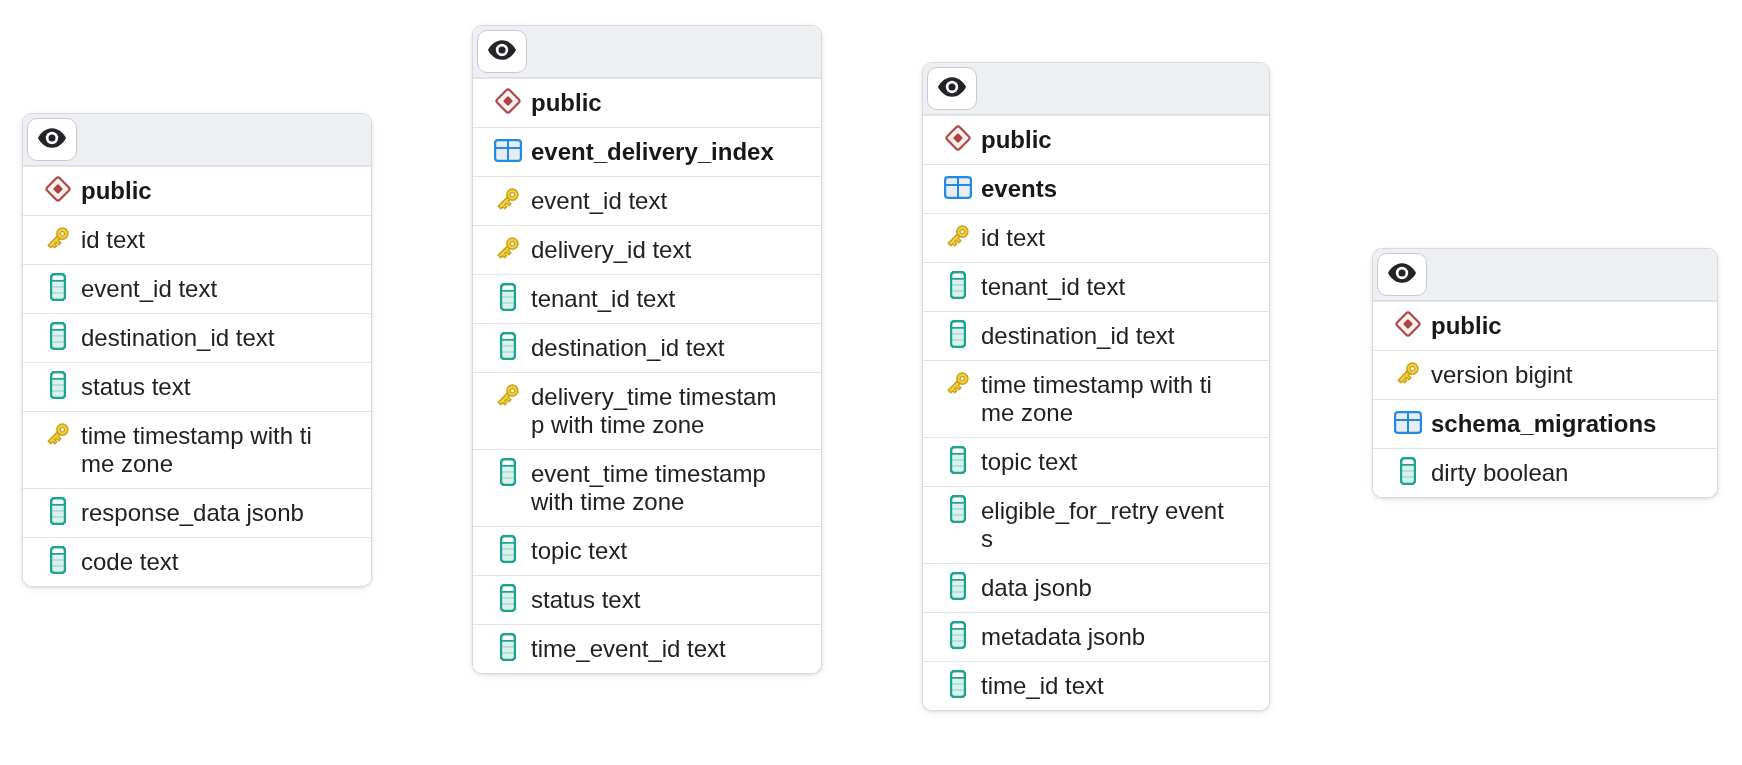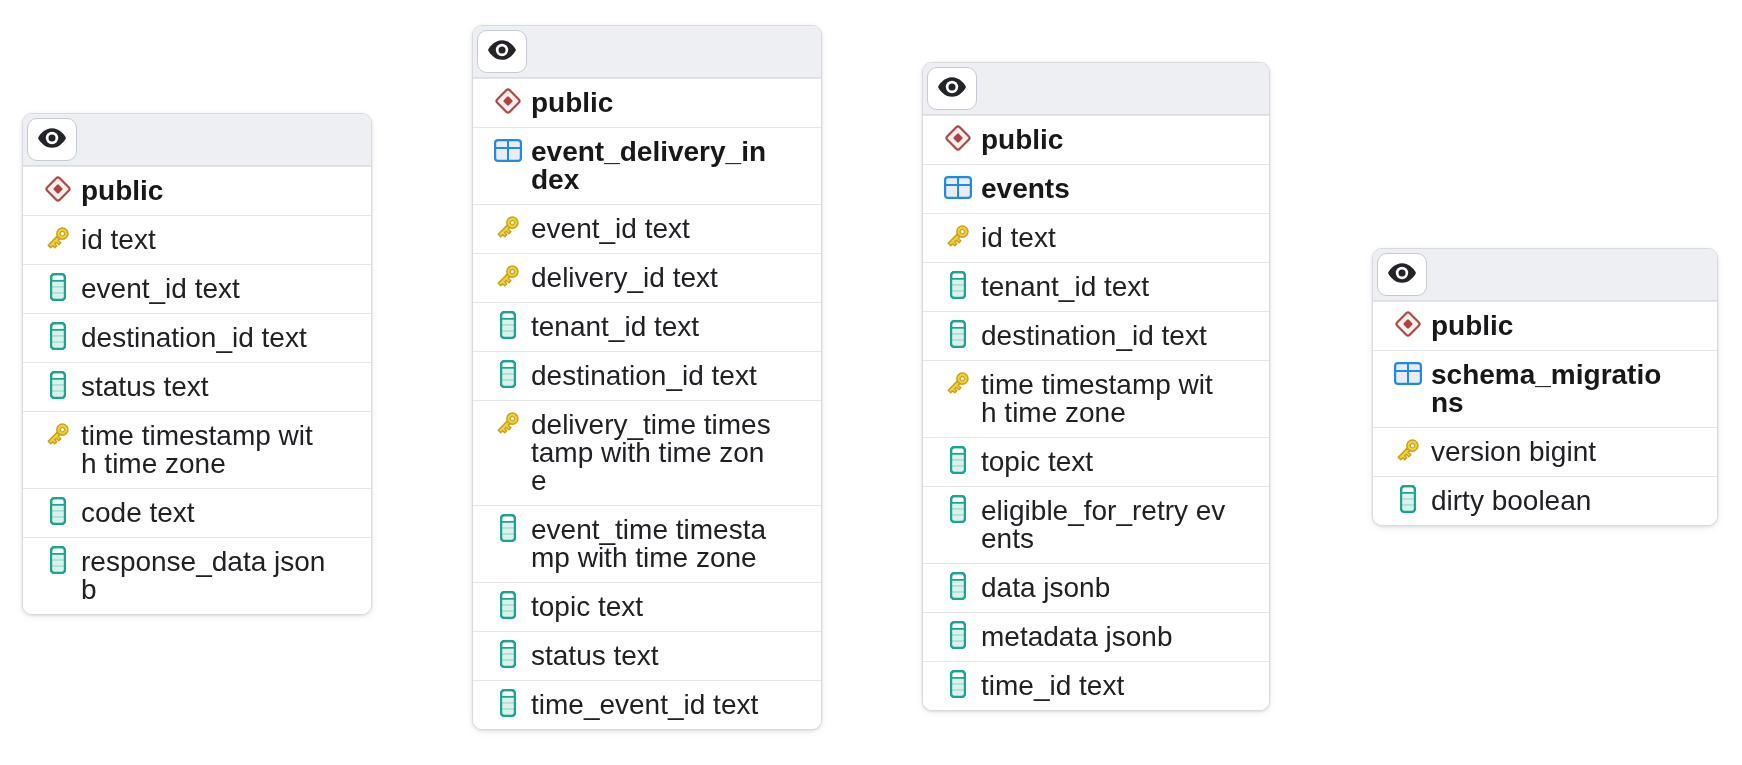--- a/index.html
+++ b/index.html
@@ -38,21 +38,21 @@
     border-top:1px solid #e3e5e9;
     background:#ffffff;
   }
   .row:first-of-type { border-top:none; }
   .icon-cell {
     width:30px; height:28px; flex:none;
     display:flex; align-items:center; justify-content:center;
     margin-right:8px;
   }
   .lbl {
-    font-size:28px; line-height:28px;
+    font-size:24px; line-height:28px;
     max-width:246px;
     word-break:break-all;
     color:#202124;
   }
   .bold .lbl { font-weight:700; color:#17181a; }
 </style>
 </head>
 <body>
 
 <div class="canvas">
@@ -142,34 +142,34 @@
         <span class="icon-cell">
           <span><svg width="16" height="28" viewBox="0 0 16 28">
               <rect x="1.1" y="1.1" width="13.8" height="25.8" rx="3.2" fill="#ffffff" stroke="#1ca493" stroke-width="2.2"></rect>
               <path d="M2 7.8 H14 V24 a2.3 2.3 0 0 1 -2.3 2.3 H4.3 A2.3 2.3 0 0 1 2 24 Z" fill="#daf1ec"></path>
               <line x1="2" y1="7.8" x2="14" y2="7.8" stroke="#1ca493" stroke-width="1.8"></line>
               <line x1="2" y1="13.9" x2="14" y2="13.9" stroke="#a5dcd2" stroke-width="1.5"></line>
               <line x1="2" y1="20" x2="14" y2="20" stroke="#a5dcd2" stroke-width="1.5"></line>
               <rect x="1.1" y="1.1" width="13.8" height="25.8" rx="3.2" fill="none" stroke="#1ca493" stroke-width="2.2"></rect>
             </svg></span>
         </span>
+        <span class="lbl">response_data jsonb</span>
+      </div>
+      <div class="row">
+        <span class="icon-cell">
+          <span><svg width="16" height="28" viewBox="0 0 16 28">
+              <rect x="1.1" y="1.1" width="13.8" height="25.8" rx="3.2" fill="#ffffff" stroke="#1ca493" stroke-width="2.2"></rect>
+              <path d="M2 7.8 H14 V24 a2.3 2.3 0 0 1 -2.3 2.3 H4.3 A2.3 2.3 0 0 1 2 24 Z" fill="#daf1ec"></path>
+              <line x1="2" y1="7.8" x2="14" y2="7.8" stroke="#1ca493" stroke-width="1.8"></line>
+              <line x1="2" y1="13.9" x2="14" y2="13.9" stroke="#a5dcd2" stroke-width="1.5"></line>
+              <line x1="2" y1="20" x2="14" y2="20" stroke="#a5dcd2" stroke-width="1.5"></line>
+              <rect x="1.1" y="1.1" width="13.8" height="25.8" rx="3.2" fill="none" stroke="#1ca493" stroke-width="2.2"></rect>
+            </svg></span>
+        </span>
         <span class="lbl">code text</span>
-      </div>
-      <div class="row">
-        <span class="icon-cell">
-          <span><svg width="16" height="28" viewBox="0 0 16 28">
-              <rect x="1.1" y="1.1" width="13.8" height="25.8" rx="3.2" fill="#ffffff" stroke="#1ca493" stroke-width="2.2"></rect>
-              <path d="M2 7.8 H14 V24 a2.3 2.3 0 0 1 -2.3 2.3 H4.3 A2.3 2.3 0 0 1 2 24 Z" fill="#daf1ec"></path>
-              <line x1="2" y1="7.8" x2="14" y2="7.8" stroke="#1ca493" stroke-width="1.8"></line>
-              <line x1="2" y1="13.9" x2="14" y2="13.9" stroke="#a5dcd2" stroke-width="1.5"></line>
-              <line x1="2" y1="20" x2="14" y2="20" stroke="#a5dcd2" stroke-width="1.5"></line>
-              <rect x="1.1" y="1.1" width="13.8" height="25.8" rx="3.2" fill="none" stroke="#1ca493" stroke-width="2.2"></rect>
-            </svg></span>
-        </span>
-        <span class="lbl">response_data jsonb</span>
       </div>
     </section>
   <section class="card" style="left:472px; top:25px;  width:348px;">
       <div class="hdr">
         <button class="eye-btn">
           <span><svg width="30" height="22" viewBox="0 0 30 22">
               <path d="M15 1.2 C8.2 1.2 3.2 6.5 1 11 C3.2 15.5 8.2 20.8 15 20.8 C21.8 20.8 26.8 15.5 29 11 C26.8 6.5 21.8 1.2 15 1.2 Z" fill="#222428"></path>
               <circle cx="15" cy="11" r="6.2" fill="#ffffff"></circle>
               <circle cx="15" cy="11" r="3.5" fill="#222428"></circle>
             </svg></span>
@@ -466,44 +466,44 @@
       </div>
       <div class="row bold">
         <span class="icon-cell">
           <span><svg width="28" height="28" viewBox="0 0 28 28">
               <rect x="5.2" y="5.2" width="17.6" height="17.6" rx="2.5" transform="rotate(45 14 14)" fill="#f9eeee" stroke="#ac4a48" stroke-width="2.2"></rect>
               <rect x="10.4" y="10.4" width="7.2" height="7.2" rx="1.2" transform="rotate(45 14 14)" fill="#ae423f"></rect>
             </svg></span>
         </span>
         <span class="lbl">public</span>
       </div>
+      <div class="row">
+        <span class="icon-cell">
+          <span><svg width="30" height="30" viewBox="0 0 30 30">
+              <g transform="rotate(-45 15 15)">
+                <path d="M3 13.2 L16.2 13.2 L16.2 16.8 L13.6 16.8 L13.6 20.4 L10.8 20.4 L10.8 16.8 L8.6 16.8 L8.6 19.6 L5.8 19.6 L5.8 16.8 L3 16.8 Z" fill="#f5d03a" stroke="#c8a21c" stroke-width="1.5" stroke-linejoin="round"></path>
+                <circle cx="21.2" cy="15" r="5.6" fill="#f5d03a" stroke="#c8a21c" stroke-width="1.5"></circle>
+                <circle cx="21.2" cy="15" r="2.2" fill="#fffdf2" stroke="#c8a21c" stroke-width="1.2"></circle>
+              </g>
+            </svg></span>
+        </span>
+        <span class="lbl">version bigint</span>
+      </div>
       <div class="row bold">
         <span class="icon-cell">
           <span><svg width="28" height="23" viewBox="0 0 28 23">
               <rect x="1.1" y="1.1" width="25.8" height="20.8" rx="3" fill="#e9ecf0" stroke="#1f8ae8" stroke-width="2.2"></rect>
               <line x1="1.1" y1="9" x2="26.9" y2="9" stroke="#1f8ae8" stroke-width="2"></line>
               <line x1="14" y1="1.1" x2="14" y2="21.9" stroke="#1f8ae8" stroke-width="2"></line>
             </svg></span>
         </span>
         <span class="lbl">schema_migrations</span>
       </div>
       <div class="row">
         <span class="icon-cell">
-          <span><svg width="30" height="30" viewBox="0 0 30 30">
-              <g transform="rotate(-45 15 15)">
-                <path d="M3 13.2 L16.2 13.2 L16.2 16.8 L13.6 16.8 L13.6 20.4 L10.8 20.4 L10.8 16.8 L8.6 16.8 L8.6 19.6 L5.8 19.6 L5.8 16.8 L3 16.8 Z" fill="#f5d03a" stroke="#c8a21c" stroke-width="1.5" stroke-linejoin="round"></path>
-                <circle cx="21.2" cy="15" r="5.6" fill="#f5d03a" stroke="#c8a21c" stroke-width="1.5"></circle>
-                <circle cx="21.2" cy="15" r="2.2" fill="#fffdf2" stroke="#c8a21c" stroke-width="1.2"></circle>
-              </g>
-            </svg></span>
-        </span>
-        <span class="lbl">version bigint</span>
-      </div>
-      <div class="row">
-        <span class="icon-cell">
           <span><svg width="16" height="28" viewBox="0 0 16 28">
               <rect x="1.1" y="1.1" width="13.8" height="25.8" rx="3.2" fill="#ffffff" stroke="#1ca493" stroke-width="2.2"></rect>
               <path d="M2 7.8 H14 V24 a2.3 2.3 0 0 1 -2.3 2.3 H4.3 A2.3 2.3 0 0 1 2 24 Z" fill="#daf1ec"></path>
               <line x1="2" y1="7.8" x2="14" y2="7.8" stroke="#1ca493" stroke-width="1.8"></line>
               <line x1="2" y1="13.9" x2="14" y2="13.9" stroke="#a5dcd2" stroke-width="1.5"></line>
               <line x1="2" y1="20" x2="14" y2="20" stroke="#a5dcd2" stroke-width="1.5"></line>
               <rect x="1.1" y="1.1" width="13.8" height="25.8" rx="3.2" fill="none" stroke="#1ca493" stroke-width="2.2"></rect>
             </svg></span>
         </span>
         <span class="lbl">dirty boolean</span>

